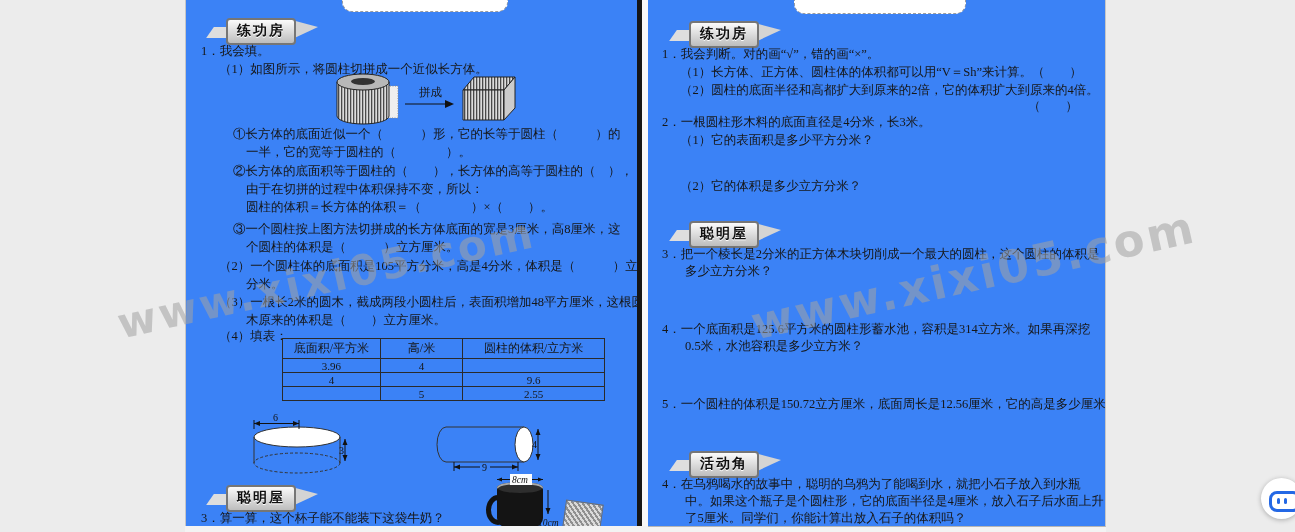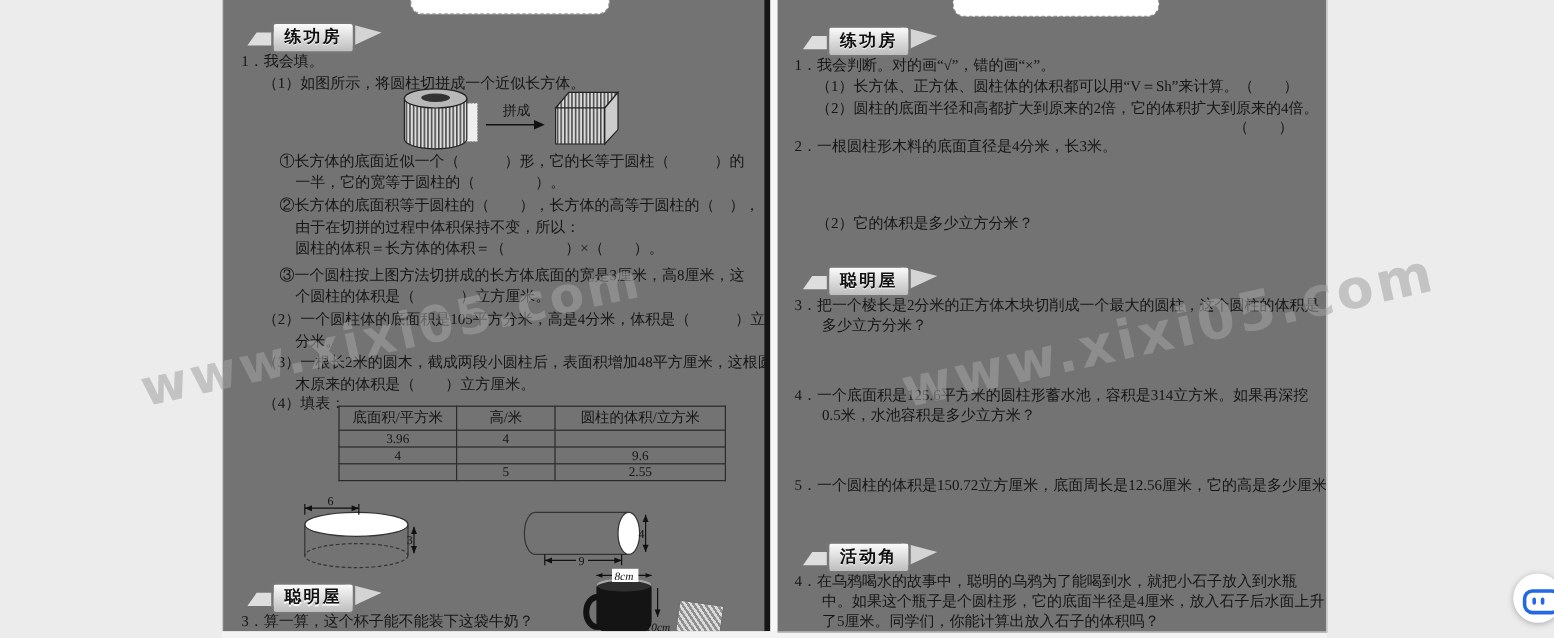--- a/index.html
+++ b/index.html
@@ -1,20 +1,20 @@
 <!DOCTYPE html>
 <html><head>
 <meta charset="utf-8">
 <style>
   html,body{margin:0;padding:0;}
   body{width:1295px;height:532px;overflow:hidden;background:#ececec;
        font-family:"Liberation Serif","DejaVu Serif",serif;position:relative;}
   #stage{position:absolute;left:0;top:0;width:1295px;height:532px;overflow:hidden;}
 
-  .page{position:absolute;top:0;height:526px;background:#737373;overflow:hidden;}
+  .page{position:absolute;top:0;height:526px;background:#3b82f6;overflow:hidden;}
   #left-page{left:185px;width:452px;border-left:1px solid #c6c6c6;border-bottom:1px solid #b5b5b5;}
   #right-page{left:648px;width:457px;border-right:1px solid #c6c6c6;border-bottom:1px solid #b5b5b5;}
   .spine-black{position:absolute;left:637px;top:0;width:5px;height:526px;background:#151515;}
   .spine-gap{position:absolute;left:642px;top:0;width:6px;height:526px;background:#f7f7f7;}
   .bottom-strip{position:absolute;left:185px;top:526px;width:921px;height:6px;background:#f3f3f3;}
 
   .line{position:absolute;white-space:nowrap;font-size:12.5px;line-height:15px;color:#161616;}
   .dash-box{position:absolute;background:#fff;border:1px dashed #9d9d9d;border-radius:10px;}
 
   .badge{position:absolute;height:26px;width:120px;}
@@ -203,20 +203,21 @@
       <span class="badge-tail"></span>
       <span class="badge-arrow"></span>
       <span class="badge-box">练功房</span>
     </div>
 
     <div class="line" style="left:14px;top:47px;">1．我会判断。对的画“√”，错的画“×”。</div>
     <div class="line" style="left:32px;top:65px;">（1）长方体、正方体、圆柱体的体积都可以用“V＝Sh”来计算。（　　）</div>
     <div class="line" style="left:32px;top:83px;">（2）圆柱的底面半径和高都扩大到原来的2倍，它的体积扩大到原来的4倍。</div>
     <div class="line" style="left:380px;top:99px;">（　　）</div>
     <div class="line" style="left:14px;top:115px;">2．一根圆柱形木料的底面直径是4分米，长3米。</div>
+    <div class="line" style="left:32px;top:133px;">（1）它的表面积是多少平方分米？</div>
     <div class="line" style="left:32px;top:179px;">（2）它的体积是多少立方分米？</div>
 
     <div class="badge" style="left:41px;top:221px;">
       <span class="badge-tail"></span>
       <span class="badge-arrow"></span>
       <span class="badge-box">聪明屋</span>
     </div>
 
     <div class="line" style="left:14px;top:247px;">3．把一个棱长是2分米的正方体木块切削成一个最大的圆柱，这个圆柱的体积是</div>
     <div class="line" style="left:37px;top:264px;">多少立方分米？</div>

